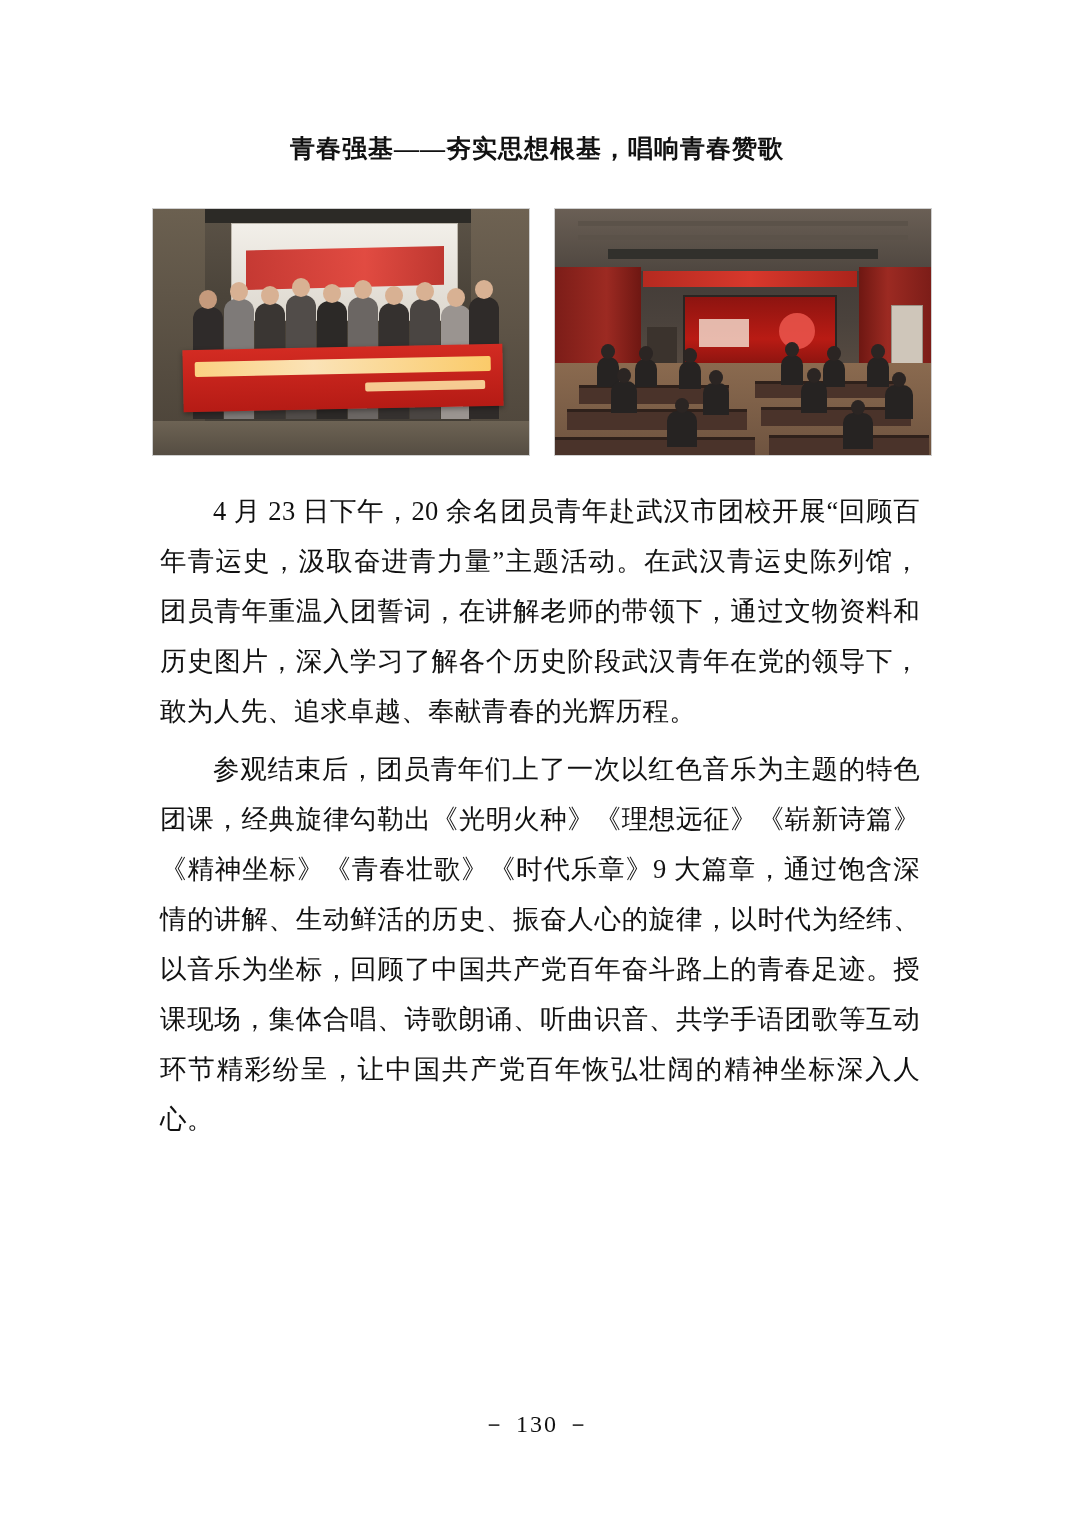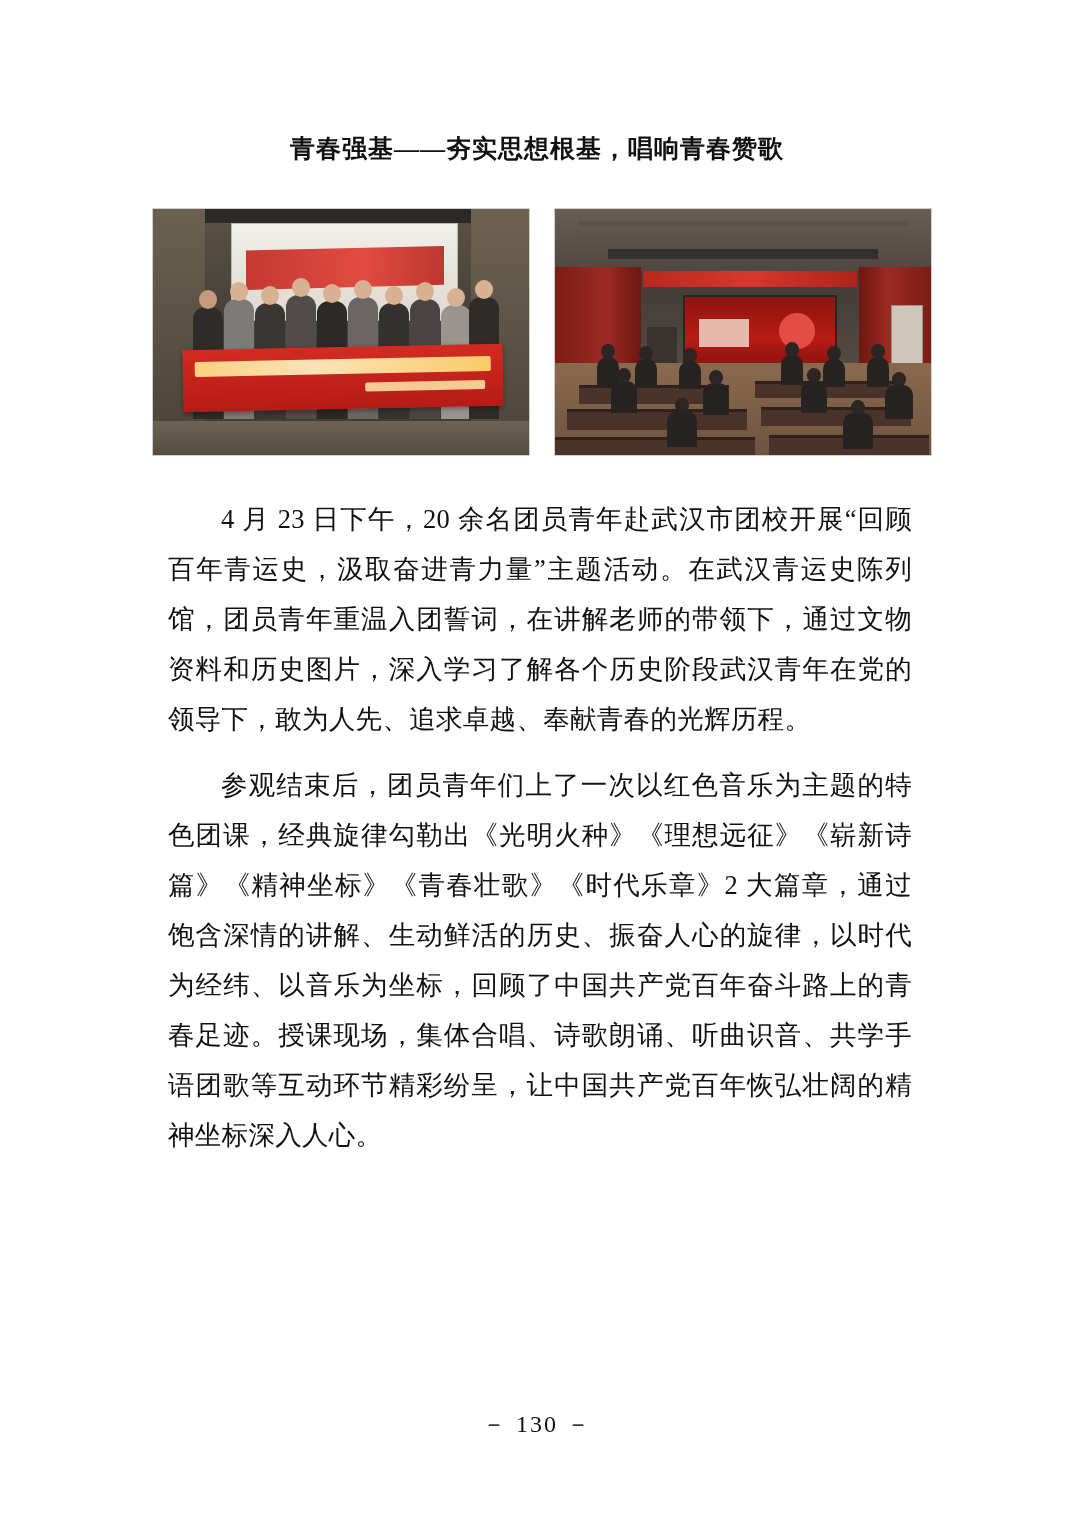--- a/index.html
+++ b/index.html
@@ -185,21 +185,21 @@
     top: 478px;
     width: 776px;
     font-size: 26.5px;
     line-height: 50px;
     text-align: justify;
     text-justify: inter-ideograph;
     color: #111;
     letter-spacing: 0.3px;
   }
   .body-text p {
-    margin: 16px;
+    margin: 8px;
     text-indent: 2em;
   }
   .page-number {
     position: absolute;
     left: 0;
     top: 1408px;
     width: 1074px;
     text-align: center;
     font-size: 24px;
     color: #111;
@@ -320,18 +320,18 @@
         </div>
       <div class="stud" style="left:288px; top:204px; height:36px; width:30px">
           <span class="h"></span>
         </div>
     </div>
 
   </div>
 
   <div class="body-text">
     <p>4 月 23 日下午，20 余名团员青年赴武汉市团校开展“回顾百年青运史，汲取奋进青力量”主题活动。在武汉青运史陈列馆，团员青年重温入团誓词，在讲解老师的带领下，通过文物资料和历史图片，深入学习了解各个历史阶段武汉青年在党的领导下，敢为人先、追求卓越、奉献青春的光辉历程。</p>
-    <p>参观结束后，团员青年们上了一次以红色音乐为主题的特色团课，经典旋律勾勒出《光明火种》《理想远征》《崭新诗篇》《精神坐标》《青春壮歌》《时代乐章》2 大篇章，通过饱含深情的讲解、生动鲜活的历史、振奋人心的旋律，以时代为经纬、以音乐为坐标，回顾了中国共产党百年奋斗路上的青春足迹。授课现场，集体合唱、诗歌朗诵、听曲识音、共学手语团歌等互动环节精彩纷呈，让中国共产党百年恢弘壮阔的精神坐标深入人心。</p>
+    <p>参观结束后，团员青年们上了一次以红色音乐为主题的特色团课，经典旋律勾勒出《光明火种》《理想远征》《崭新诗篇》《精神坐标》《青春壮歌》《时代乐章》9 大篇章，通过饱含深情的讲解、生动鲜活的历史、振奋人心的旋律，以时代为经纬、以音乐为坐标，回顾了中国共产党百年奋斗路上的青春足迹。授课现场，集体合唱、诗歌朗诵、听曲识音、共学手语团歌等互动环节精彩纷呈，让中国共产党百年恢弘壮阔的精神坐标深入人心。</p>
   </div>
 
   <div class="page-number">－ 130 －</div>
 
 </div>
 
 </body></html>

